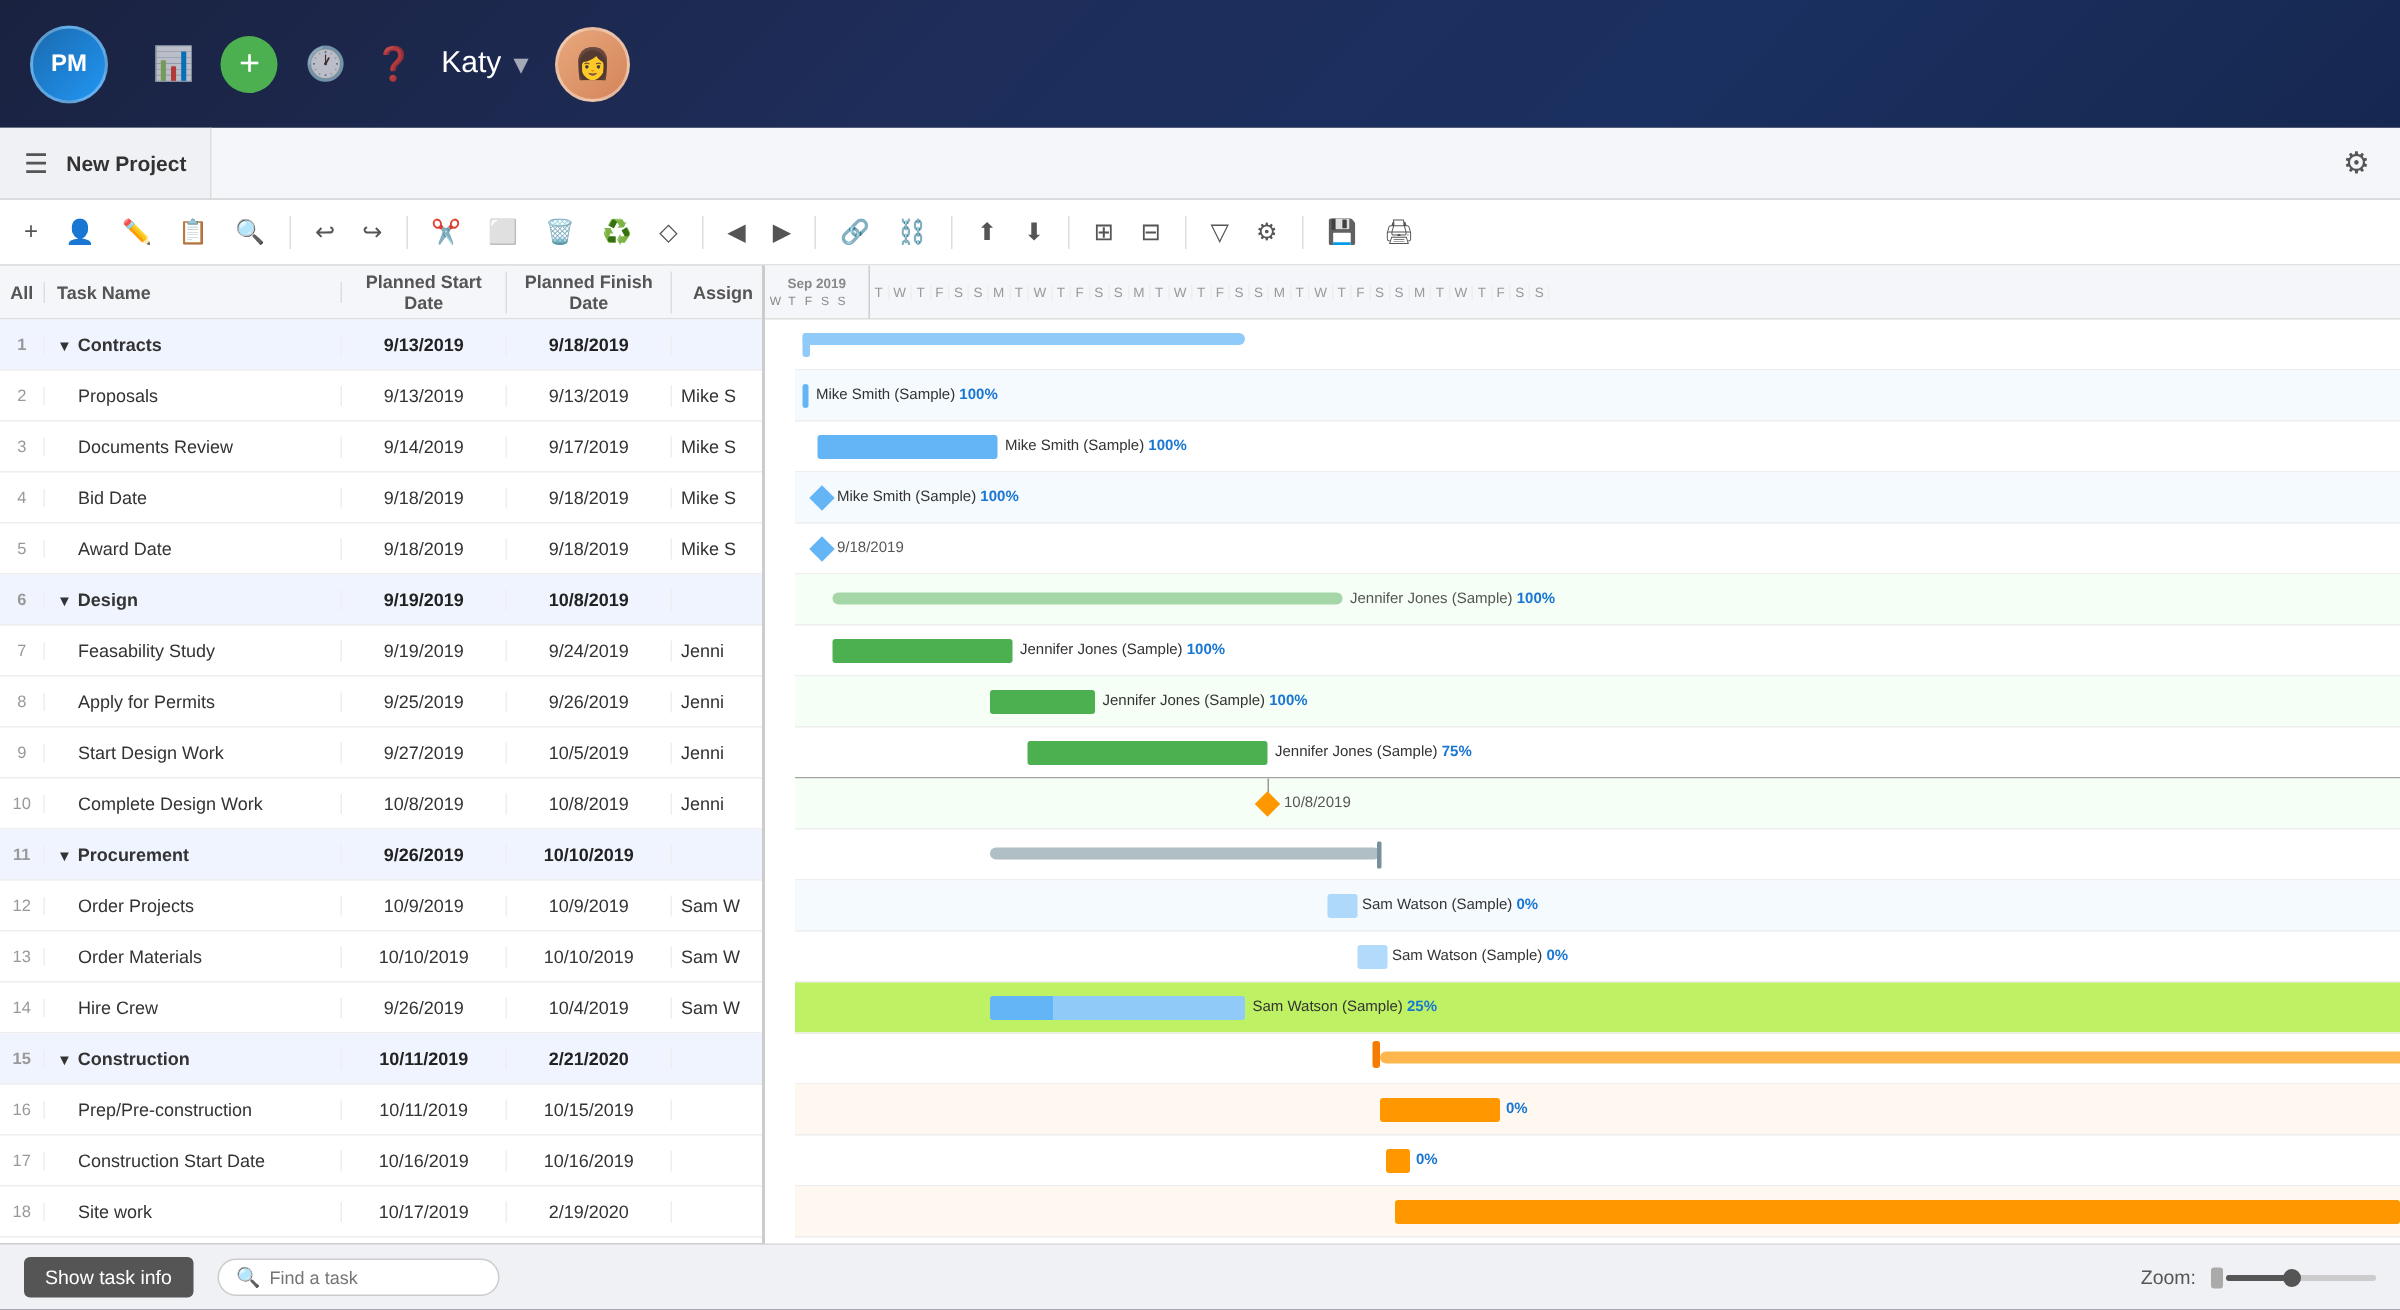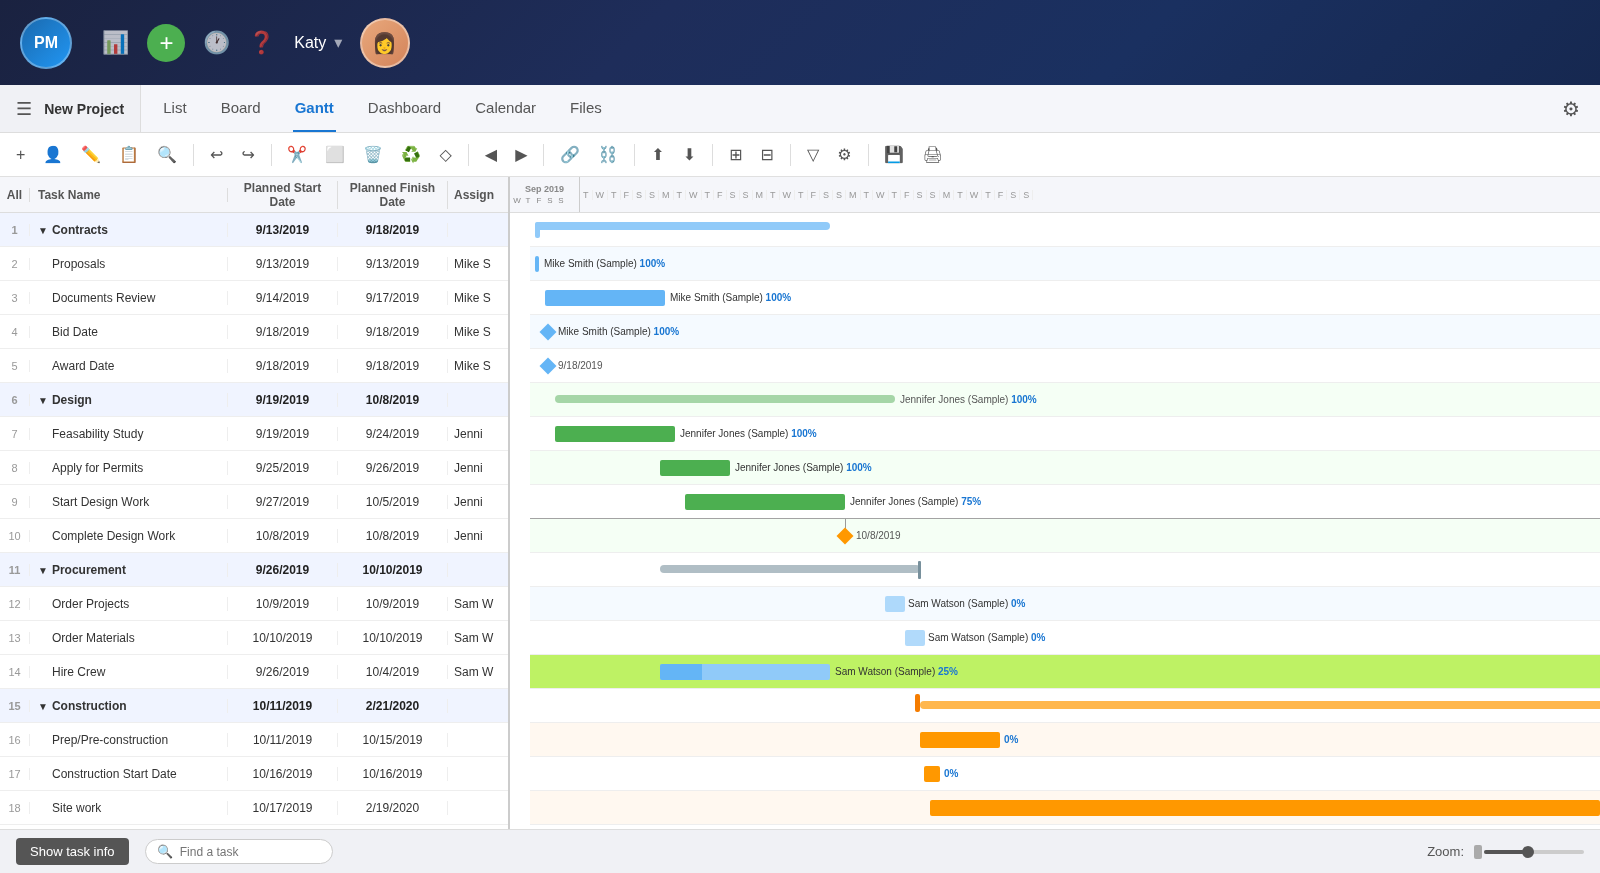--- a/index.html
+++ b/index.html
@@ -25,21 +25,21 @@
     }
     .nav-item.active { color: white; font-weight: 600; }
     .nav-item.active::after {
       content: ''; position: absolute; bottom: -22px; left: 50%; transform: translateX(-50%);
       width: 80%; height: 3px; background: white; border-radius: 2px;
     }
     .header-right { display: flex; align-items: center; gap: 18px; }
     .header-icon { color: rgba(255,255,255,0.7); font-size: 22px; cursor: pointer; }
     .user-badge {
       display: flex; align-items: center; gap: 8px;
-      color: white; font-size: 16px; cursor: pointer;
+      color: white; font-size: 20px; cursor: pointer;
     }
     .avatar {
       width: 50px; height: 50px; border-radius: 50%;
       background: linear-gradient(135deg, #e8a87c, #d4845a);
       border: 2px solid rgba(255,255,255,0.4);
       overflow: hidden; display: flex; align-items: center; justify-content: center;
       font-size: 20px;
     }
     .add-btn {
       width: 38px; height: 38px; border-radius: 50%;
@@ -85,21 +85,21 @@
     
     .grid-area { width: 510px; flex-shrink: 0; border-right: 2px solid #ccc; overflow: hidden; }
     .grid-header {
       display: flex; background: #f5f6fa; border-bottom: 1px solid #ddd;
       height: 36px; align-items: center; font-size: 12px; font-weight: 600; color: #555;
     }
     .col-all { width: 30px; text-align: center; flex-shrink: 0; border-right: 1px solid #ddd; padding: 0 6px; }
     .col-task { flex: 1; padding: 0 8px; border-right: 1px solid #ddd; }
     .col-start { width: 110px; flex-shrink: 0; padding: 0 6px; border-right: 1px solid #ddd; text-align: center; }
     .col-finish { width: 110px; flex-shrink: 0; padding: 0 6px; border-right: 1px solid #ddd; text-align: center; }
-    .col-assign { width: 60px; flex-shrink: 0; padding: 0 6px; text-align: left; }
+    .col-assign { width: 60px; flex-shrink: 0; padding: 0 6px; text-align: right; }
 
     .grid-row {
       display: flex; align-items: center; border-bottom: 1px solid #eee;
       height: 34px; font-size: 12px; color: #333;
     }
     .grid-row.group-row { background: #f0f4ff; font-weight: 700; }
     .row-num { width: 30px; text-align: center; flex-shrink: 0; color: #999; font-size: 11px; border-right: 1px solid #eee; }
     .row-task { flex: 1; padding: 0 8px; border-right: 1px solid #eee; overflow: hidden; white-space: nowrap; }
     .row-task.indent { padding-left: 22px; }
     .row-start { width: 110px; flex-shrink: 0; padding: 0 6px; border-right: 1px solid #eee; text-align: center; }
@@ -143,28 +143,20 @@
       <span style="color:rgba(255,255,255,0.6)">▾</span>
     </div>
     <div class="avatar">👩</div>
   </div>
 </div>
 
 <div class="subnav">
   <div class="subnav-left">
     <span class="hamburger">☰</span>
     <span class="new-project-label">New Project</span>
-  </div>
-  <div class="subnav-tabs">
-    <div class="subnav-tab">List</div>
-    <div class="subnav-tab">Board</div>
-    <div class="subnav-tab active">Gantt</div>
-    <div class="subnav-tab">Dashboard</div>
-    <div class="subnav-tab">Calendar</div>
-    <div class="subnav-tab">Files</div>
   </div>
   <span class="subnav-gear">⚙</span>
 </div>
 
 <div class="toolbar">
   <span class="toolbar-btn">+</span>
   <span class="toolbar-btn">👤</span>
   <span class="toolbar-btn">✏️</span>
   <span class="toolbar-btn">📋</span>
   <span class="toolbar-btn">🔍</span>

